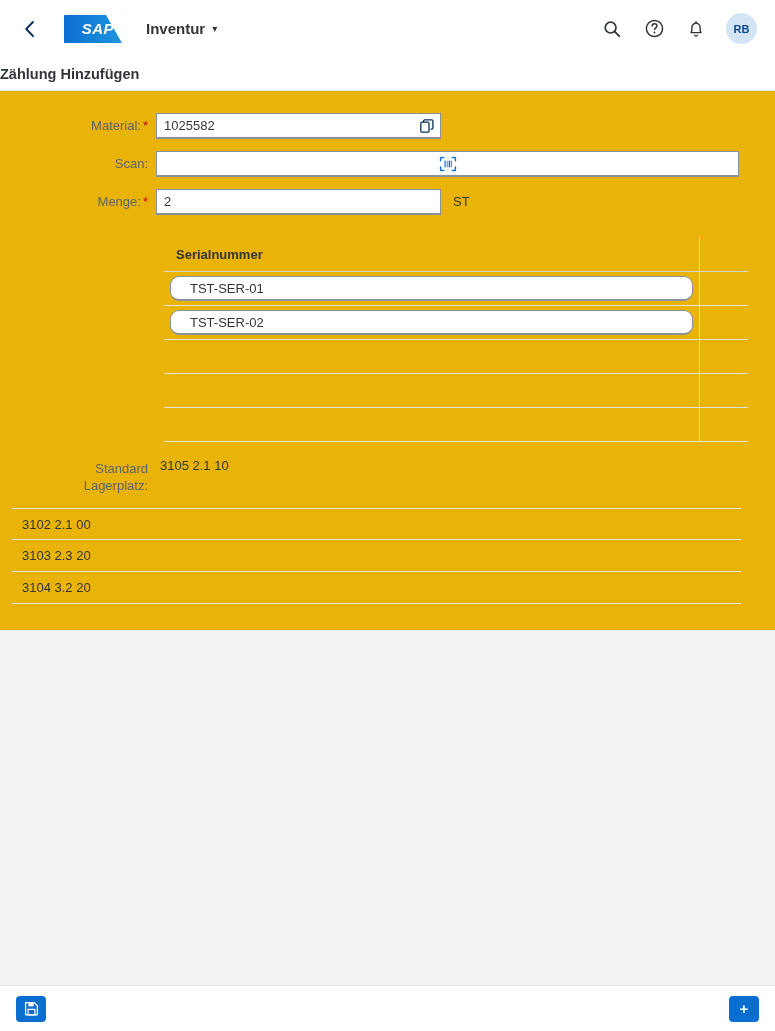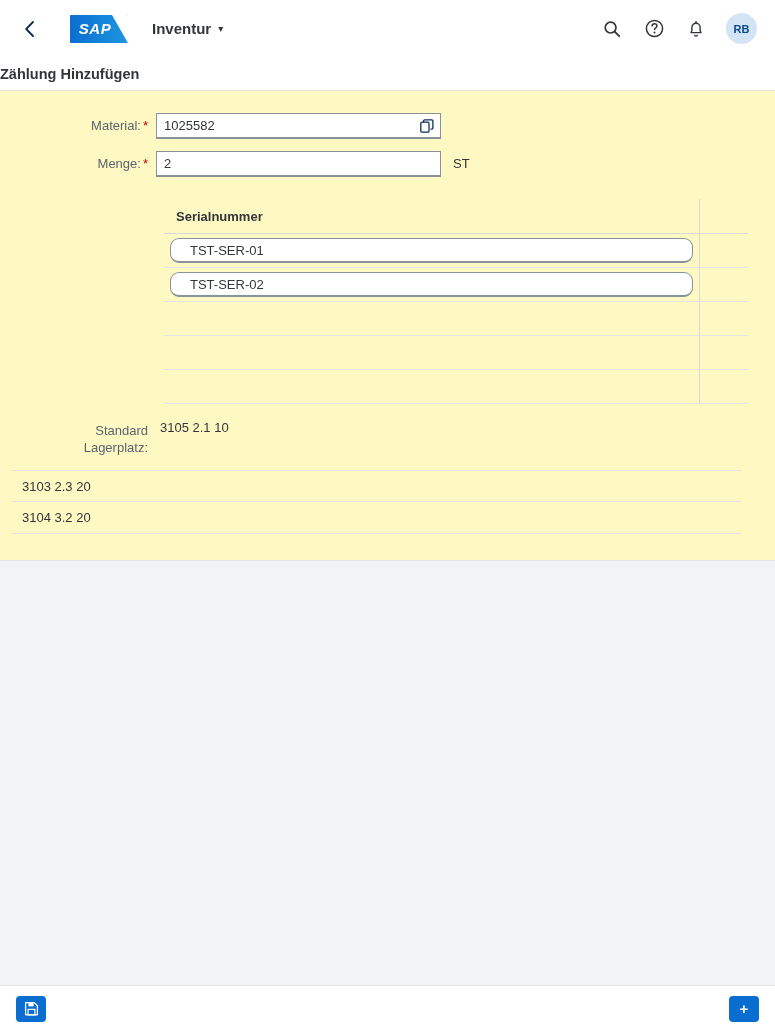--- a/index.html
+++ b/index.html
@@ -42,27 +42,27 @@
     align-items: center;
     justify-content: center;
     color: #0a2e5a;
     font-size: 17px;
     cursor: pointer;
     border-radius: 4px;
   }
   .sap-logo {
     width: 58px;
     height: 28px;
-    margin-left: 24px;
+    margin-left: 18px;
     position: relative;
     background: linear-gradient(90deg, #0a6ed1 0%, #1e96e0 100%);
     border-radius: 1px;
     display: flex;
     align-items: center;
-    justify-content: center;
+    justify-content: flex-end;
     overflow: hidden;
   }
   .sap-logo::after {
     content: "";
     position: absolute;
     right: 0;
     top: 0;
     border-top: 28px solid #ffffff;
     border-left: 16px solid transparent;
   }
@@ -134,21 +134,21 @@
   }
 
   
   .content-scroll {
     flex: 1 1 auto;
     background: #f2f3f4;
     overflow: hidden;
     position: relative;
   }
   .form-card {
-    background: #fef9c3;
+    background: #eab308;
     border-bottom: 1px solid #e5e5e5;
     padding: 22px 34px 26px 8px;
     box-sizing: border-box;
   }
 
   .form-row {
     display: flex;
     align-items: flex-start;
     margin-bottom: 12px;
   }
@@ -399,20 +399,42 @@
             <div class="val-help">
               <svg width="14" height="14" viewBox="0 0 14 14">
                 <rect x="0.8" y="3.2" width="8.2" height="9.9" rx="1.2" fill="none" stroke="#0a2e5a" stroke-width="1.3"></rect>
                 <path d="M3.6 3.2V1.9c0-0.6 0.5-1.1 1.1-1.1h7.1c0.6 0 1.1 0.5 1.1 1.1v7.1c0 0.6-0.5 1.1-1.1 1.1h-1.3" fill="none" stroke="#0a2e5a" stroke-width="1.3"></path>
               </svg>
             </div>
           </div>
         </div>
       </div>
 
+      <div class="form-row">
+        <div class="form-label">
+          <span>Scan:</span>
+        </div>
+        <div class="form-field">
+          <div class="input-box w-scan">
+            <div class="txt"></div>
+            <div class="scan-icon">
+              <svg width="17" height="15" viewBox="0 0 17 15">
+                <path d="M1 4.2V1.8c0-0.5 0.4-0.9 0.9-0.9h2.4" fill="none" stroke="#0a6ed1" stroke-width="1.5" stroke-linecap="round"></path>
+                <path d="M16 4.2V1.8c0-0.5-0.4-0.9-0.9-0.9h-2.4" fill="none" stroke="#0a6ed1" stroke-width="1.5" stroke-linecap="round"></path>
+                <path d="M1 10.6v2.4c0 0.5 0.4 0.9 0.9 0.9h2.4" fill="none" stroke="#0a6ed1" stroke-width="1.5" stroke-linecap="round"></path>
+                <path d="M16 10.6v2.4c0 0.5-0.4 0.9-0.9 0.9h-2.4" fill="none" stroke="#0a6ed1" stroke-width="1.5" stroke-linecap="round"></path>
+                <rect x="5" y="4.1" width="1.2" height="6.7" fill="#0a6ed1"></rect>
+                <rect x="7.3" y="4.1" width="0.8" height="6.7" fill="#0a6ed1"></rect>
+                <rect x="9.2" y="4.1" width="1.4" height="6.7" fill="#0a6ed1"></rect>
+                <rect x="11.4" y="4.1" width="0.8" height="6.7" fill="#0a6ed1"></rect>
+              </svg>
+            </div>
+          </div>
+        </div>
+      </div>
 
       <div class="form-row">
         <div class="form-label">
           <span>Menge:</span><span class="req-star">*</span>
         </div>
         <div class="form-field">
           <div class="input-box w-menge">
             <div class="txt">2</div>
           </div>
           <div class="unit-text">ST</div>
@@ -466,20 +488,21 @@
           <div>Standard</div>
           <div>Lagerplatz:</div>
         </div>
         <div class="form-field">
           <div class="bin-standard-value">3105 2.1 10</div>
         </div>
       </div>
 
       <div class="bins-row">
         <div class="bins-list">
+          <div class="bin-item">3102 2.1 00</div>
           <div class="bin-item">3103 2.3 20</div>
           <div class="bin-item">3104 3.2 20</div>
         </div>
       </div>
 
     </div>
   </div>
 
   <div class="footer-bar">
     <div class="footer-btn">

